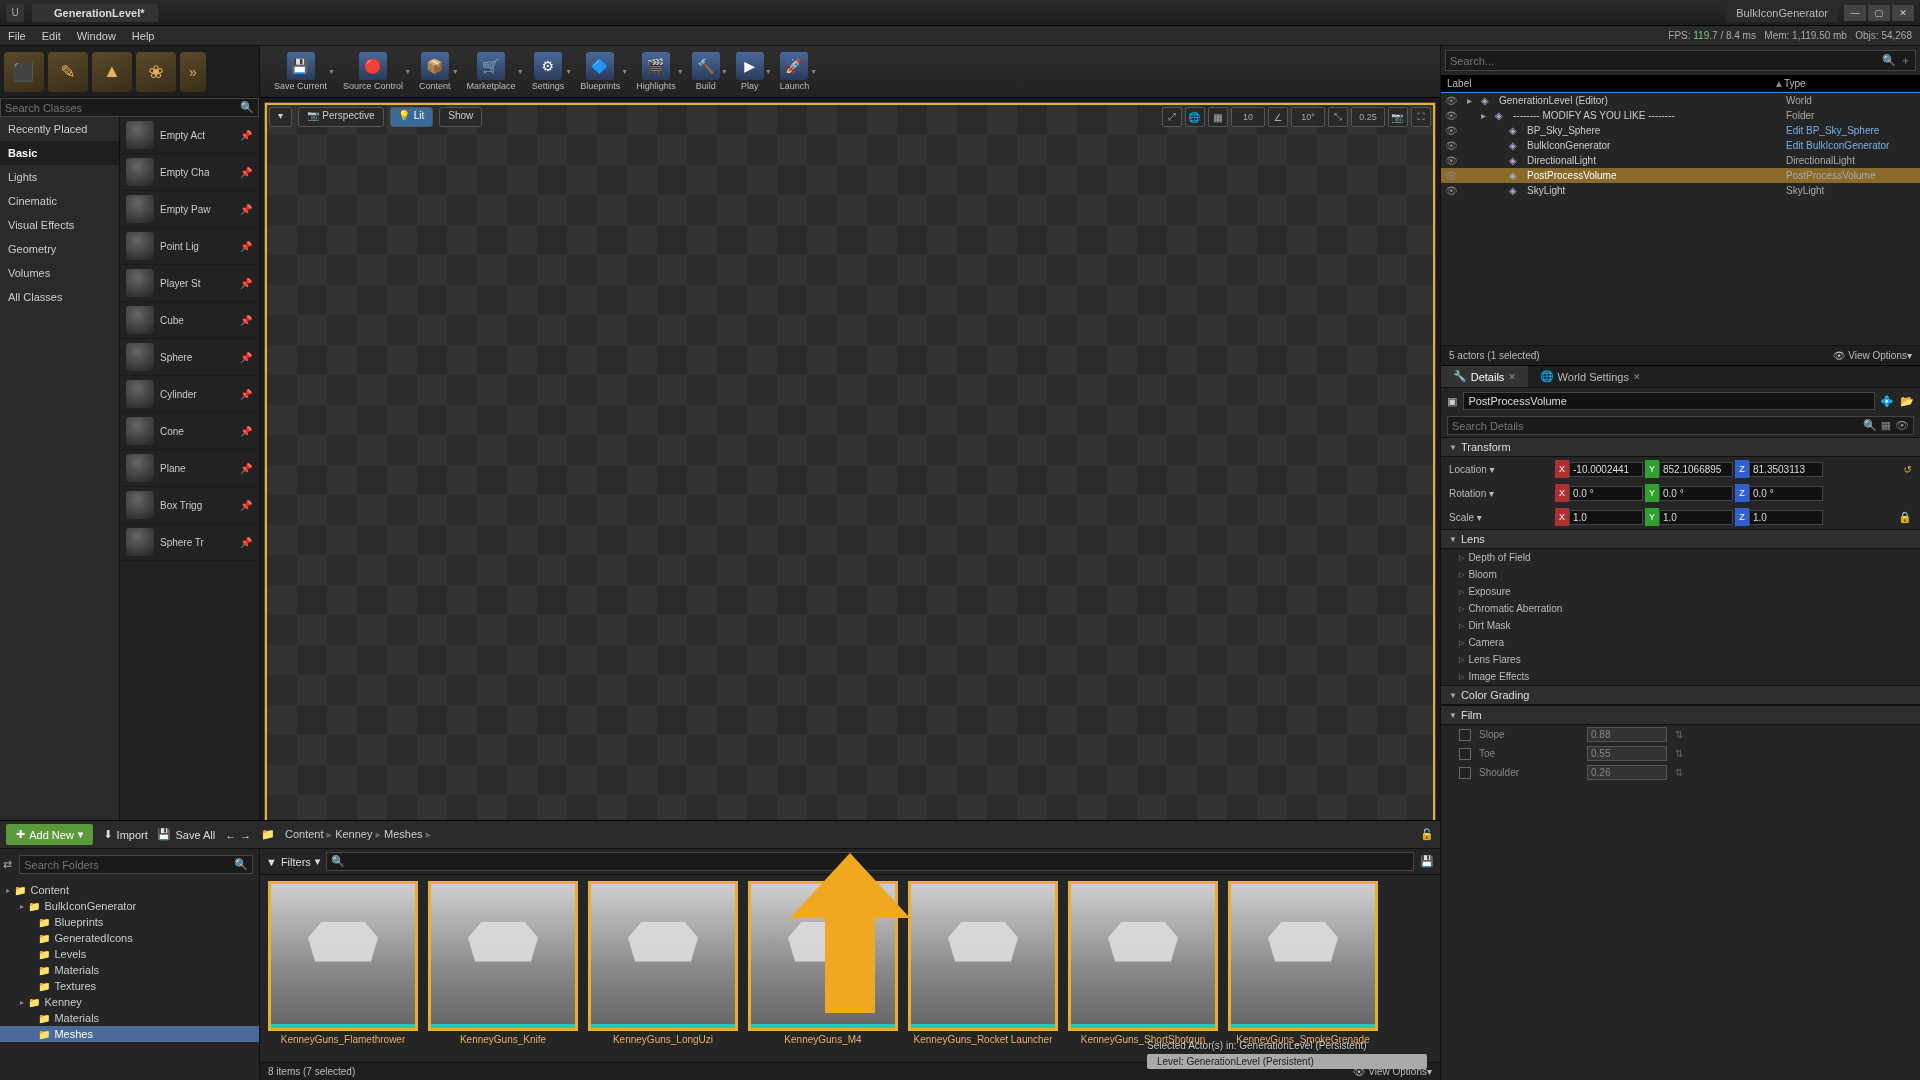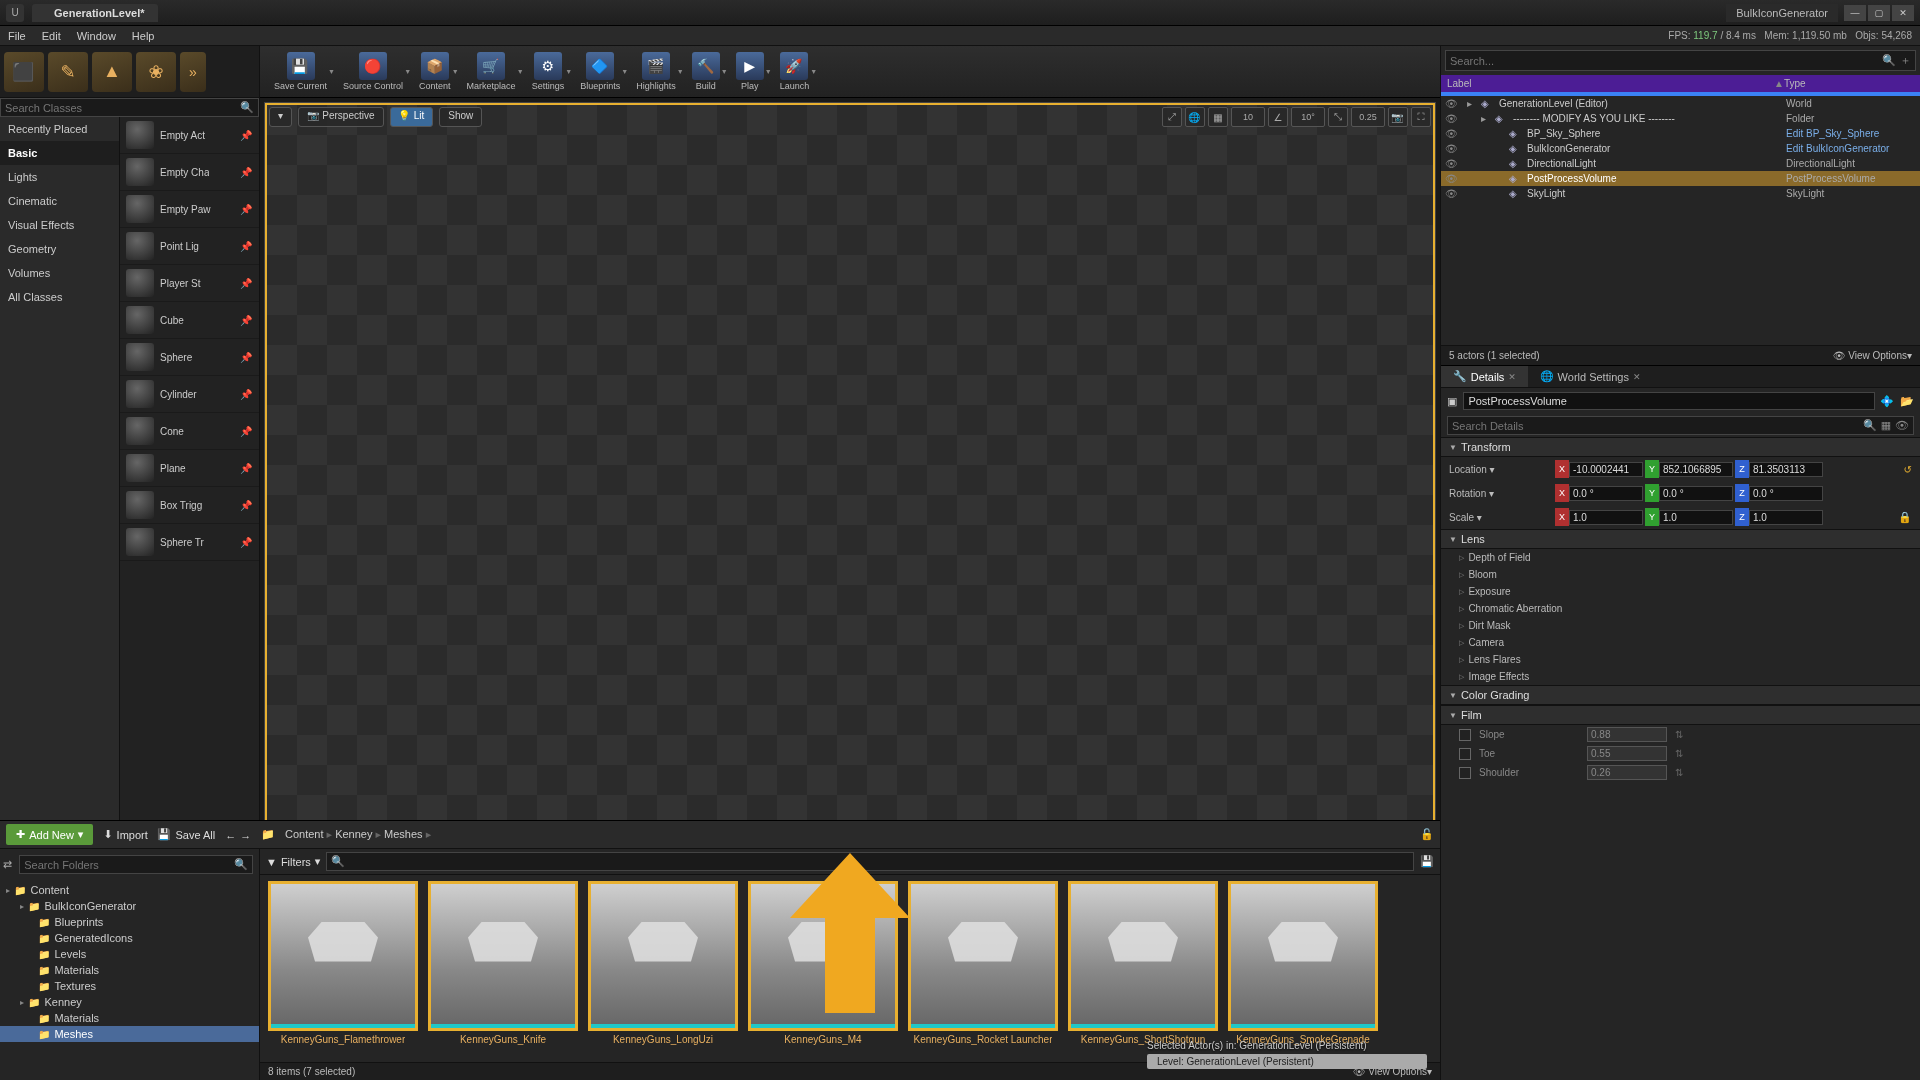--- a/index.html
+++ b/index.html
@@ -55,21 +55,21 @@
   border:2px solid #e8b030;
 }
 .vp-overlay-text{position:absolute;top:16px;left:0;right:0;text-align:center;font-size:62px;font-weight:700;color:#fff;text-shadow:0 2px 6px rgba(0,0,0,.6);z-index:5;pointer-events:none;}
 .vp-arrow{position:absolute;left:50%;bottom:50px;transform:translateX(-50%);z-index:4;pointer-events:none;}
 .vp-statusbar{position:absolute;bottom:6px;right:8px;display:flex;flex-direction:column;align-items:flex-start;gap:3px;z-index:3;}
 .vp-status-line{font-size:10px;color:#ccc;text-shadow:0 1px 2px #000;}
 .vp-level-box{background:#aaa;color:#222;padding:2px 10px;border-radius:2px;font-size:10px;min-width:280px;}
 .right-col { width:480px; display:flex; flex-direction:column; background:#252525; border-left:1px solid #111;}
 .outliner { flex:0 0 320px; display:flex; flex-direction:column; border-bottom:1px solid #000;}
 .outliner .search-bar{margin:4px;}
-.out-header{display:flex; background:#4c1d95; padding:3px 6px; font-size:10px; color:#bbb; border-bottom:4px solid #3b82f6;}
+.out-header{display:flex; background:#000000; padding:3px 6px; font-size:10px; color:#bbb; border-bottom:1px solid #3b82f6;}
 .out-header .oh-label{flex:1;}
 .out-header .oh-type{width:130px;}
 .out-tree{flex:1;overflow:auto;}
 .out-row{display:flex;align-items:center;padding:2px 4px;font-size:10px;gap:4px;}
 .out-row.sel{background:#8a6a2a;color:#fff;}
 .out-row .indent{display:inline-block;}
 .out-row .eye{color:#888;width:14px;}
 .out-row .tri{color:#999;width:10px;}
 .out-row .ico{width:14px;color:#aac;}
 .out-row .lbl{flex:1;white-space:nowrap;overflow:hidden;}

